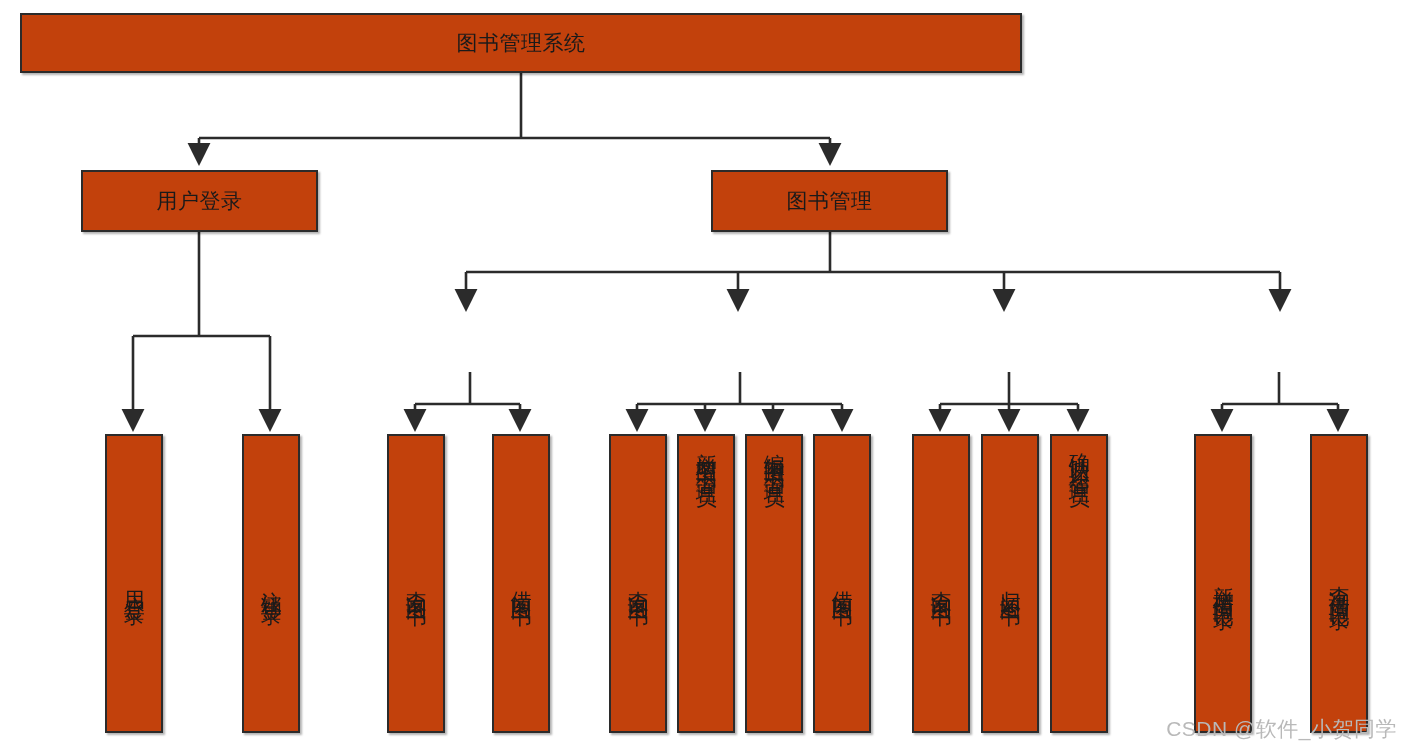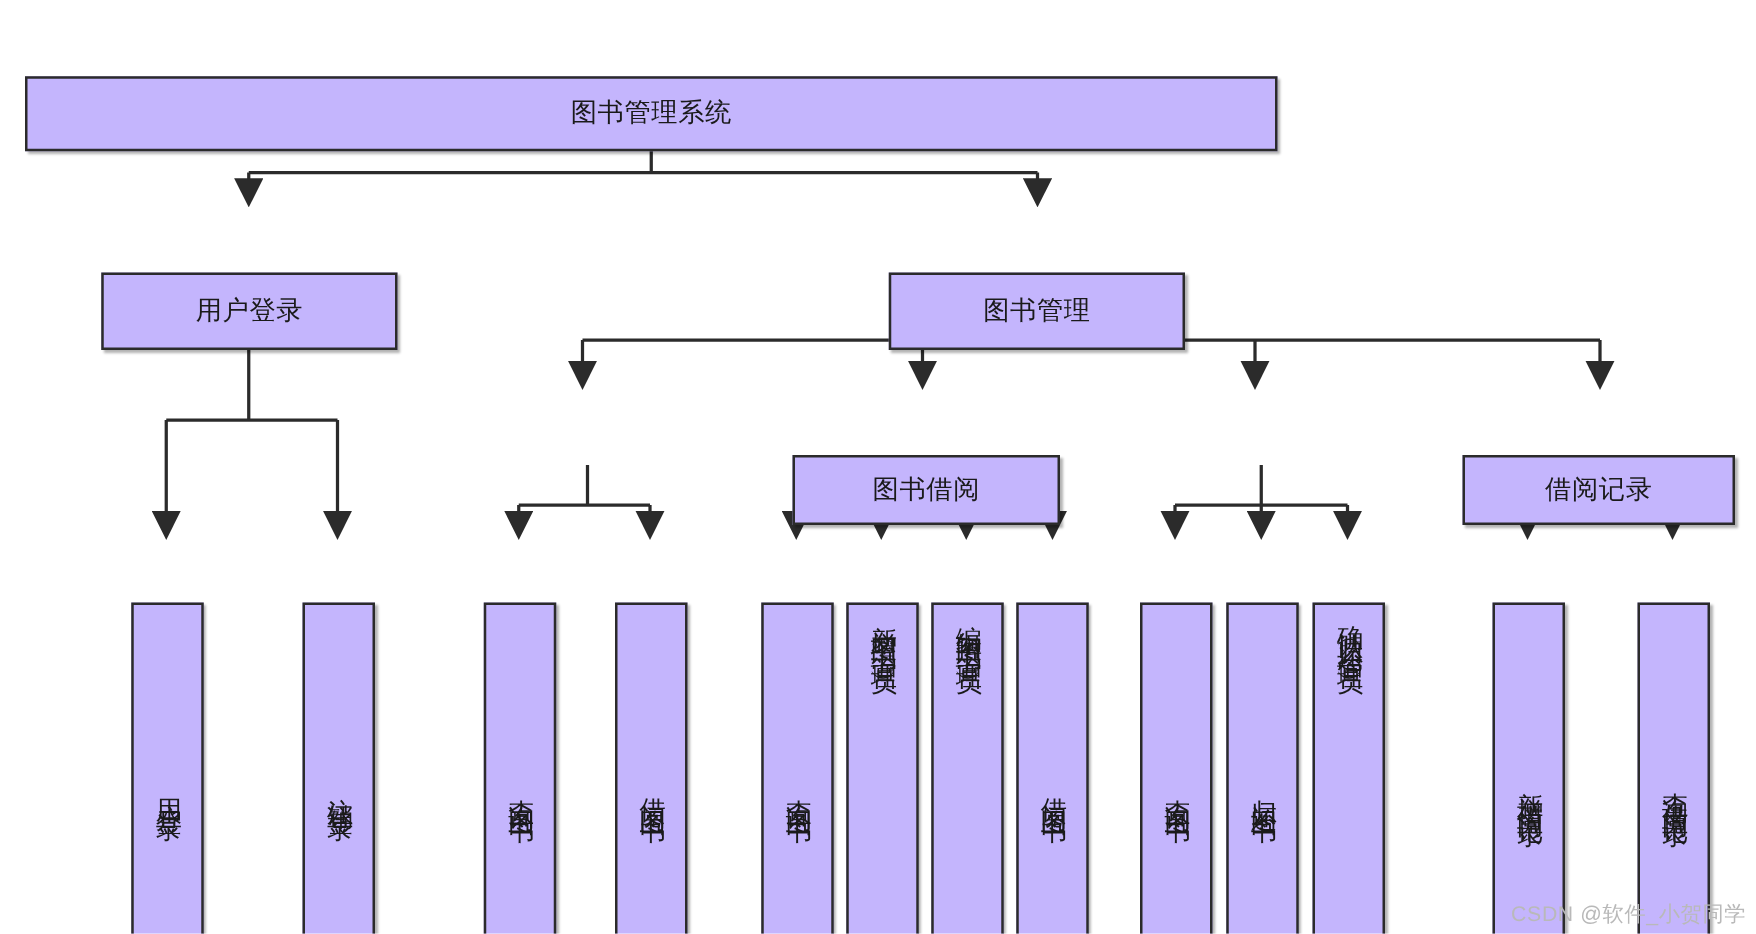--- a/index.html
+++ b/index.html
@@ -20,28 +20,27 @@
   svg.wires {
     position: absolute;
     left: 0;
     top: 0;
     width: 1405px;
     height: 747px;
   }
   .node {
     position: absolute;
     box-sizing: border-box;
-    background: #c4b5fd;
+    background: #c2410c;
     border: 2.5px solid #2b2b2b;
     box-shadow: 2px 2px 2px rgba(0,0,0,0.30);
     display: flex;
     align-items: center;
     justify-content: center;
     z-index: 3;
-    margin-top: 48px;
   }
   .node-label {
     color: #1a1a1a;
     font-size: 21px;
     line-height: 1.25;
     white-space: nowrap;
     letter-spacing: 0.5px;
   }
   .node.vertical {
     align-items: flex-start;
@@ -59,21 +58,21 @@
     align-items: center;
   }
   .node.vertical.top-v {
     align-items: flex-start;
   }
   .watermark {
     position: absolute;
     right: 8px;
     bottom: 4px;
     color: #b9b9b9;
-    font-size: 17px;
+    font-size: 21px;
     letter-spacing: 0.5px;
     z-index: 6;
     white-space: nowrap;
   }
 </style>
 </head>
 <body>
 
 <div id="canvas">
 
@@ -134,26 +133,20 @@
     <span class="node-label">图书管理系统</span>
   </div>
 
   <div class="node" style="left:81px; top:170px; width:237px; height:62px;">
     <span class="node-label">用户登录</span>
   </div>
   <div class="node" style="left:711px; top:170px; width:237px; height:62px;">
     <span class="node-label">图书管理</span>
   </div>
 
-  <div class="node" style="left:634px; top:316px; width:214px; height:56px;">
-    <span class="node-label">图书借阅</span>
-  </div>
-  <div class="node" style="left:1170px; top:316px; width:218px; height:56px;">
-    <span class="node-label">借阅记录</span>
-  </div>
 
   <div class="node vertical center-v" style="left:105px; top:434px; width:58px; height:299px;">
     <span class="node-label">用户登录</span>
   </div>
   <div class="node vertical center-v" style="left:242px; top:434px; width:58px; height:299px;">
     <span class="node-label">注销登录</span>
   </div>
 
   <div class="node vertical center-v" style="left:387px; top:434px; width:58px; height:299px;">
     <span class="node-label">查询图书</span>

